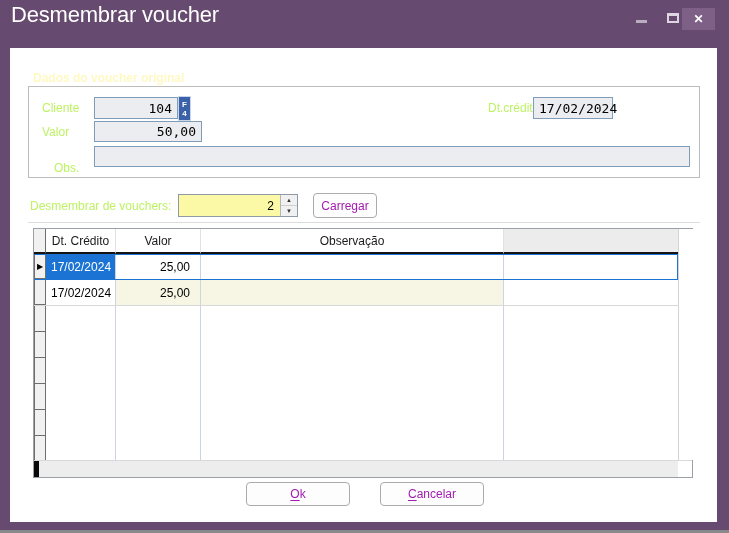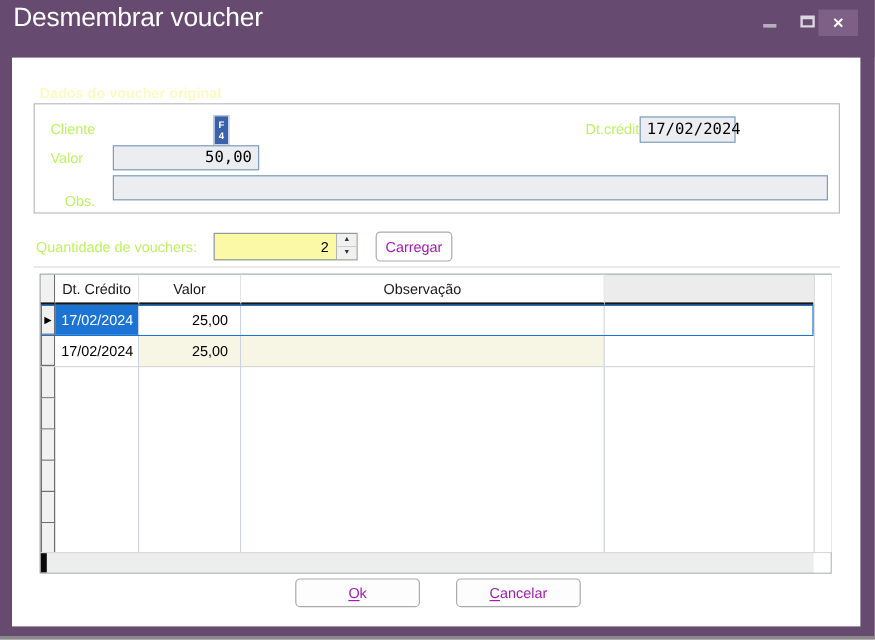--- a/index.html
+++ b/index.html
@@ -78,35 +78,36 @@
       <span>✕</span>
     </div>
   </div>
 
   <div class="content"></div>
 
   <div class="abs legend" style="left:33px;top:71px;">Dados do voucher original</div>
   <div class="abs groupbox"></div>
 
   <div class="abs lbl" style="left:42px;top:101px;">Cliente</div>
+  <div class="abs field right" style="left:94px;top:97px;width:84px;height:22px;">104</div>
   <div class="abs f4">
     <span>F</span>
     <span>4</span>
   </div>
 
   <div class="abs lbl" style="left:488px;top:101px;">Dt.crédito</div>
   <div class="abs field left" style="left:533px;top:97px;width:80px;height:22px;">17/02/2024</div>
 
   <div class="abs lbl" style="left:42px;top:125px;">Valor</div>
-  <div class="abs field right" style="left:94px;top:121px;width:122px;height:21px;">50,00</div>
+  <div class="abs field right" style="left:94px;top:121px;width:108px;height:21px;">50,00</div>
 
   <div class="abs lbl" style="left:42px;top:161px;margin-left:12px;">Obs.</div>
   <div class="abs field left" style="left:94px;top:146px;width:596px;height:21px;"></div>
 
-  <div class="abs lbl" style="left:30px;top:199px;">Quantidade de vouchers:</div>
+  <div class="abs lbl" style="left:30px;top:199px;">Desmembrar de vouchers:</div>
   <div class="abs spinner">
     <div class="spin-val">2</div>
     <div class="spin-btns">
       <div class="spin-btn">
           <span>▲</span>
         </div>
       <div class="spin-btn">
           <span>▼</span>
         </div>
     </div>

